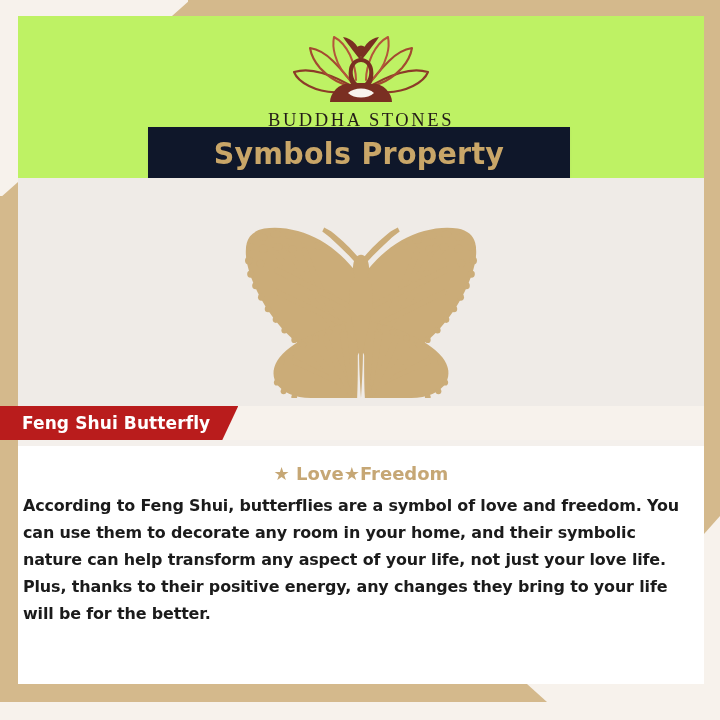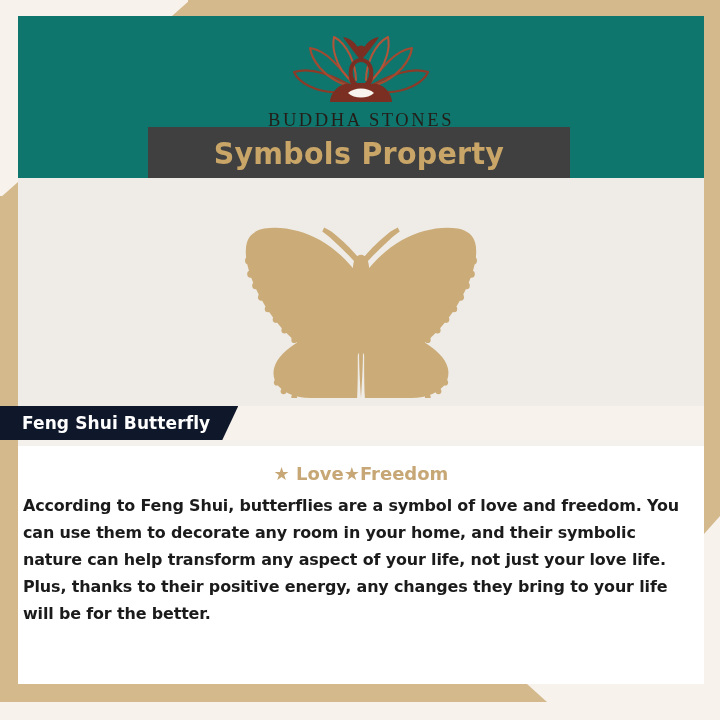--- a/index.html
+++ b/index.html
@@ -102,21 +102,21 @@
     clip-path: polygon(0 0, 0 100%, 100% 100%);
   }
 
   
   .header {
     position: absolute;
     top: 16px;
     left: 18px;
     right: 16px;
     height: 162px;
-    background: #0f766e;
+    background: #bef264;
   }
   .logo-wrap {
     position: absolute;
     top: 14px;
     left: 0;
     right: 0;
     display: flex;
     flex-direction: column;
     align-items: center;
   }
@@ -135,21 +135,21 @@
     white-space: nowrap;
   }
 
   
   .title-banner {
     position: absolute;
     top: 127px;
     left: 148px;
     width: 422px;
     height: 51px;
-    background: #404040;
+    background: #0f172a;
     display: flex;
     align-items: center;
     justify-content: center;
     box-shadow: 0 1px 3px rgba(120, 100, 80, 0.07);
   }
   .title-text {
     font-family: "DejaVu Sans", sans-serif;
     font-weight: bold;
     font-size: 31px;
     color: #C9A668;
@@ -176,21 +176,21 @@
     height: 182px;
     display: block;
   }
 
   
   .tag {
     position: absolute;
     top: 406px;
     left: 0;
     height: 34px;
-    background: #0f172a;
+    background: #b91c1c;
     display: flex;
     align-items: center;
     padding-left: 22px;
     padding-right: 28px;
     clip-path: polygon(0 0, 100% 0, calc(100% - 16px) 100%, 0 100%);
   }
   .tag-text {
     font-family: "DejaVu Sans", sans-serif;
     font-weight: bold;
     font-size: 17px;

